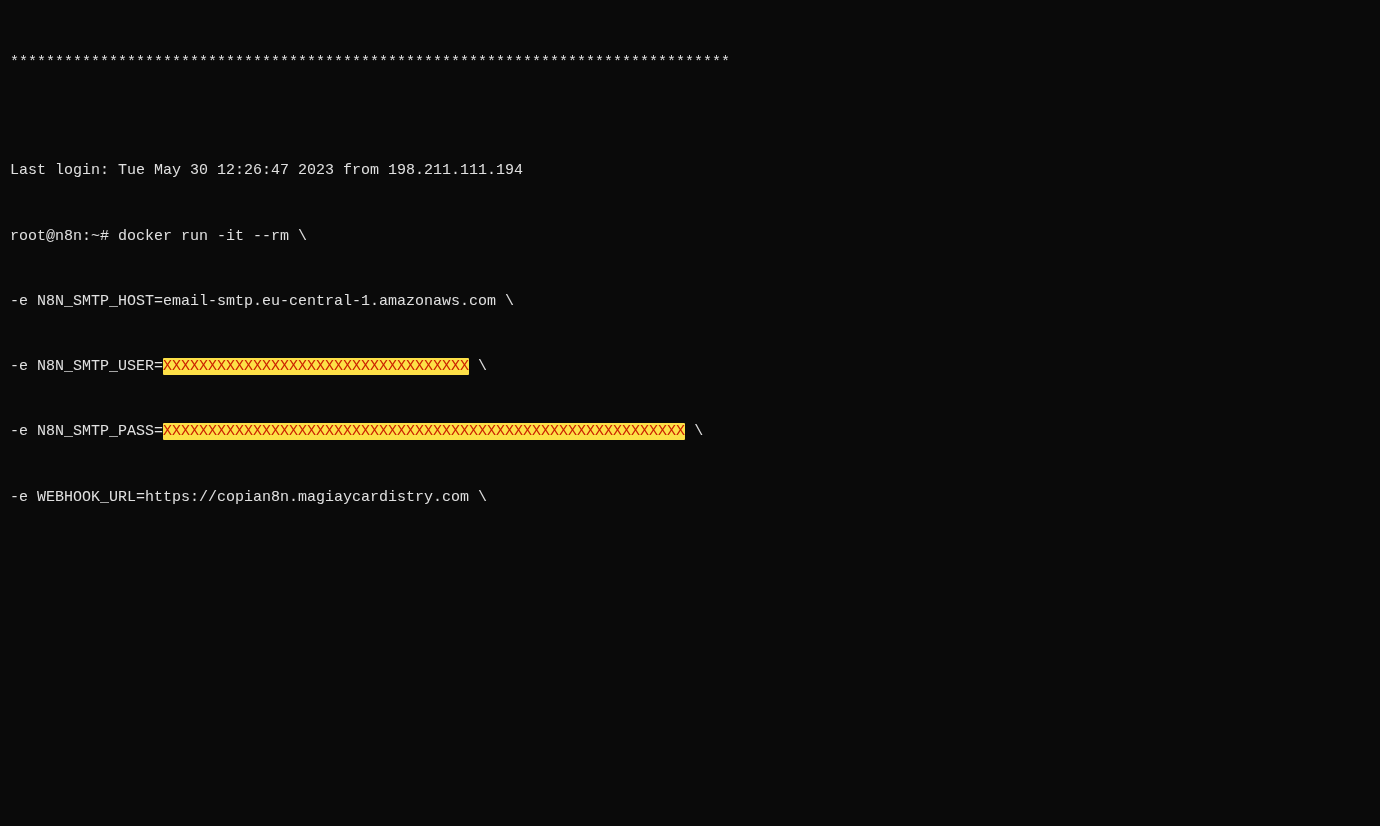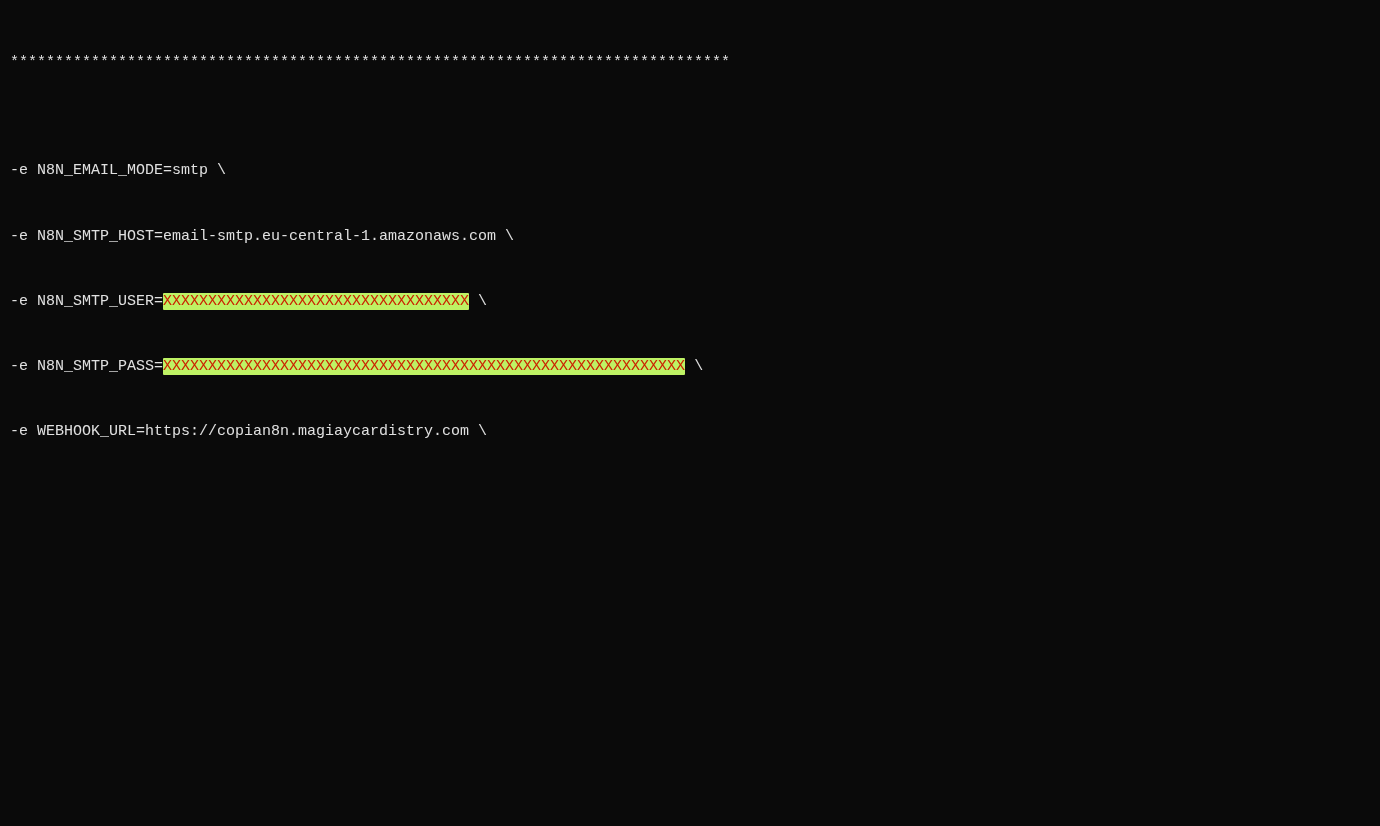--- a/index.html
+++ b/index.html
@@ -27,40 +27,41 @@
       overflow: hidden;
       white-space: pre;
     }
 
     .line {
       display: block;
       white-space: pre;
     }
 
     .redacted {
-      background-color: #bef264;
+      background-color: #fde047;
       color: #cc2200;
       border-radius: 1px;
     }
 
     .stars {
       color: #e0e0e0;
     }
 
     @keyframes blink {
       50% { opacity: 0; }
     }
   </style>
 </head>
 <body>
 
 <div class="terminal">
   <span class="line stars">********************************************************************************</span>
   <span class="line"></span>
-  <span class="line">-e N8N_EMAIL_MODE=smtp \</span>
+  <span class="line">Last login: Tue May 30 12:26:47 2023 from 198.211.111.194</span>
+  <span class="line">root@n8n:~# docker run -it --rm \</span>
   <span class="line">-e N8N_SMTP_HOST=email-smtp.eu-central-1.amazonaws.com \</span>
   <span class="line">-e N8N_SMTP_USER=<span class="redacted">XXXXXXXXXXXXXXXXXXXXXXXXXXXXXXXXXX</span> \</span>
   <span class="line">-e N8N_SMTP_PASS=<span class="redacted">XXXXXXXXXXXXXXXXXXXXXXXXXXXXXXXXXXXXXXXXXXXXXXXXXXXXXXXXXX</span> \</span>
   <span class="line">-e WEBHOOK_URL=https://copian8n.magiaycardistry.com \</span>
   
   
   
   
   
   

